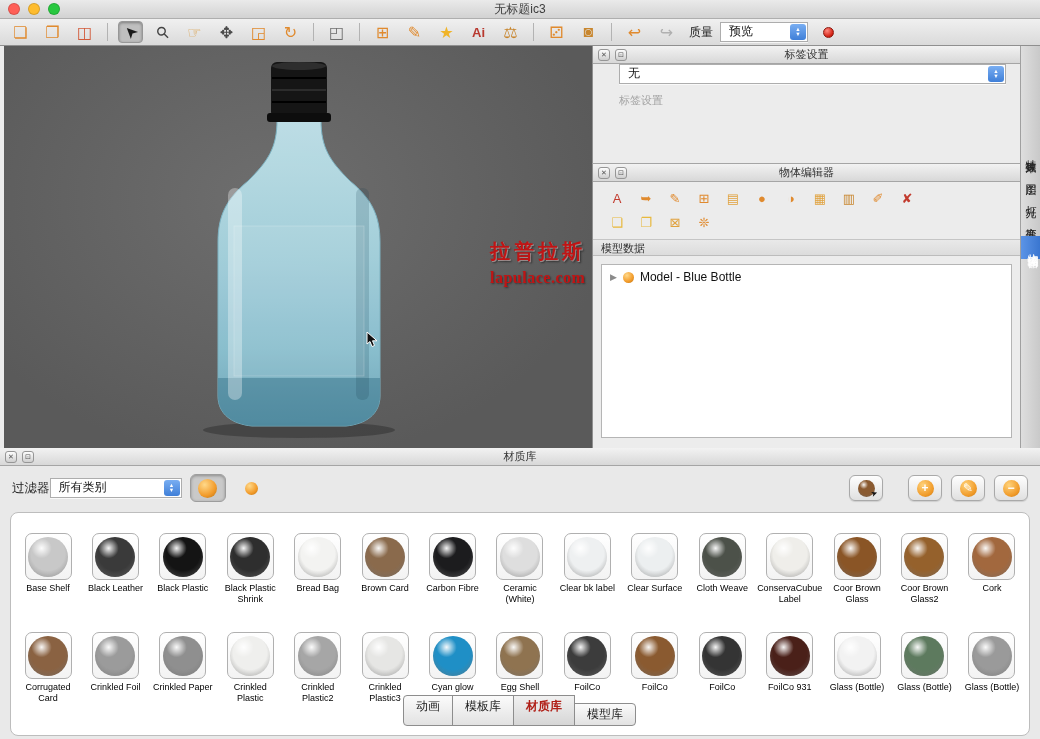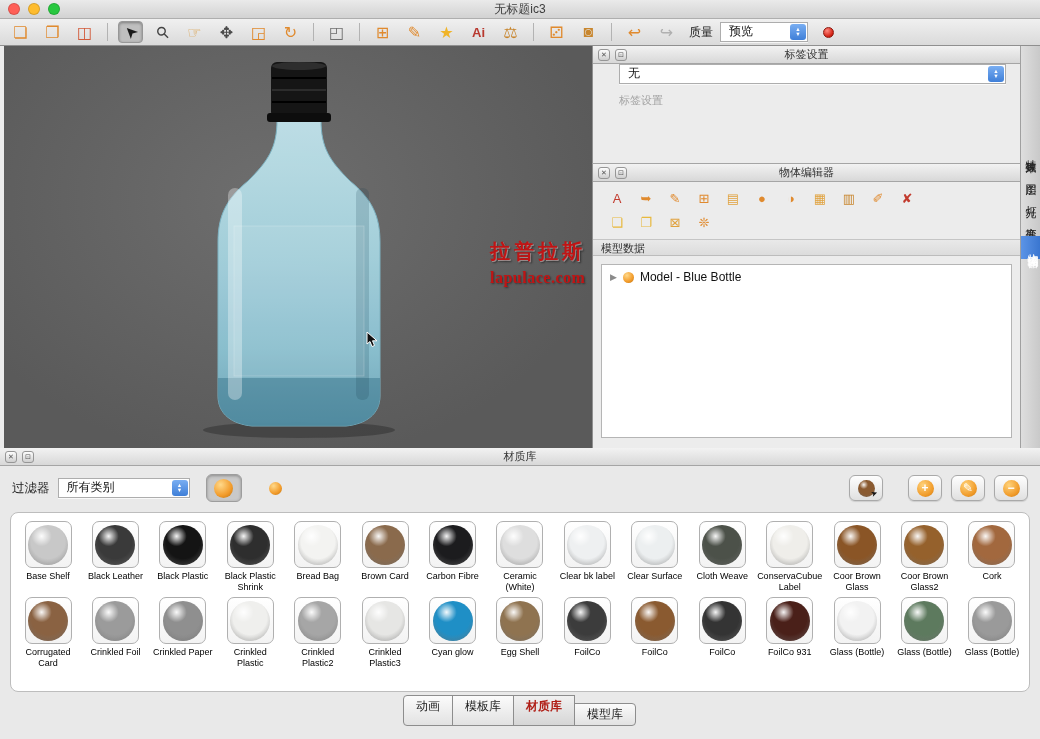--- a/index.html
+++ b/index.html
@@ -80,41 +80,41 @@
   
   #right-tabs { position:absolute; top:46px; left:1020px; width:20px; height:402px;
     background:linear-gradient(to right,#dedede,#c9c9c9); border-left:1px solid #a0a0a0;
     display:flex; flex-direction:column; padding-top:100px; gap:10px; }
   .vtab { writing-mode:vertical-rl; font-size:11px; color:#222; text-align:center;
     margin:0 auto; padding:5px 0; letter-spacing:1px; }
   .vtab.active { background:linear-gradient(to right,#5c94e6,#3a76d0); color:#fff; width:100%; padding:9px 0; }
 
   
   #material-panel { position:absolute; top:448px; left:0; width:1040px; height:291px; background:#e9e9e9; }
-  .filter-row { height:44px; display:flex; align-items:center; padding:0 12px; gap:8px; }
+  .filter-row { height:44px; display:flex; align-items:center; padding:0 12px; }
   .filter-label { font-size:12.5px; color:#1c1c1c; }
   .filter-dd { width:132px; }
   .sphere-btn { width:36px; height:28px; border-radius:6px; display:flex; align-items:center; justify-content:center; margin-left:8px; }
   .sphere-btn.pressed { background:#c9c9c9; border:1px solid #9d9d9d; box-shadow:inset 0 1px 3px rgba(0,0,0,.3); }
   .fsphere { border-radius:50%; background:radial-gradient(circle at 35% 30%, #ffd98a, #f29b2a 60%, #b96f10); }
   .fsphere.big { width:19px; height:19px; }
   .fsphere.small { width:13px; height:13px; }
   .actions-group { margin-left:auto; display:flex; gap:9px; align-items:center; }
   .tool-btn { width:34px; height:26px; border:1px solid #a9a9a9; border-radius:6px;
     background:linear-gradient(#fefefe,#e0e0e0); display:flex; align-items:center; justify-content:center;
     position:relative; box-shadow:0 1px 1px rgba(0,0,0,.12); }
   .tool-btn:first-child { margin-right:16px; }
   .mini-circle { width:17px; height:17px; border-radius:50%; color:#fff; font-size:12px; font-weight:bold;
     display:flex; align-items:center; justify-content:center; line-height:1;
     background:radial-gradient(circle at 35% 30%, #ffd27a, #f09a28 65%, #c67612); }
   .mini-sphere { width:17px; height:17px; border-radius:50%; }
   .mini-arrow { position:absolute; right:4px; bottom:2px; font-size:8px; color:#111; transform:rotate(-20deg); }
 
-  #mat-grid { margin:2px 10px 0; height:180px; background:#fff; border:1px solid #bdbdbd; border-radius:8px;
-    padding:8px 6px 0; overflow:hidden; display:flex; flex-direction:column; gap:5px; }
+  #mat-grid { margin:2px 10px 0; height:224px; background:#fff; border:1px solid #bdbdbd; border-radius:8px;
+    padding:20px 6px 0; overflow:hidden; display:flex; flex-direction:column; gap:28px; }
   .mat-row { display:flex; justify-content:space-between; }
   .mat-card { width:62px; display:flex; flex-direction:column; align-items:center; }
   .mat-thumb { width:47px; height:47px; border:1px solid #b0b0b0; border-radius:7px;
     background:linear-gradient(#ffffff,#f3f3f3); display:flex; align-items:center; justify-content:center; }
   .mat-sphere { width:40px; height:40px; border-radius:50%; }
   .mat-label { margin-top:3px; font-size:9px; line-height:10.5px; text-align:center; color:#000; }
 
   #bottom-tabs { position:absolute; bottom:13px; left:0; right:0; display:flex; justify-content:center; }
   .btab { border:1px solid #8d8d8d; margin-left:-1px; padding:2px 12px; font-size:12px; color:#222;
     background:linear-gradient(#fbfbfb,#e2e2e2); }

